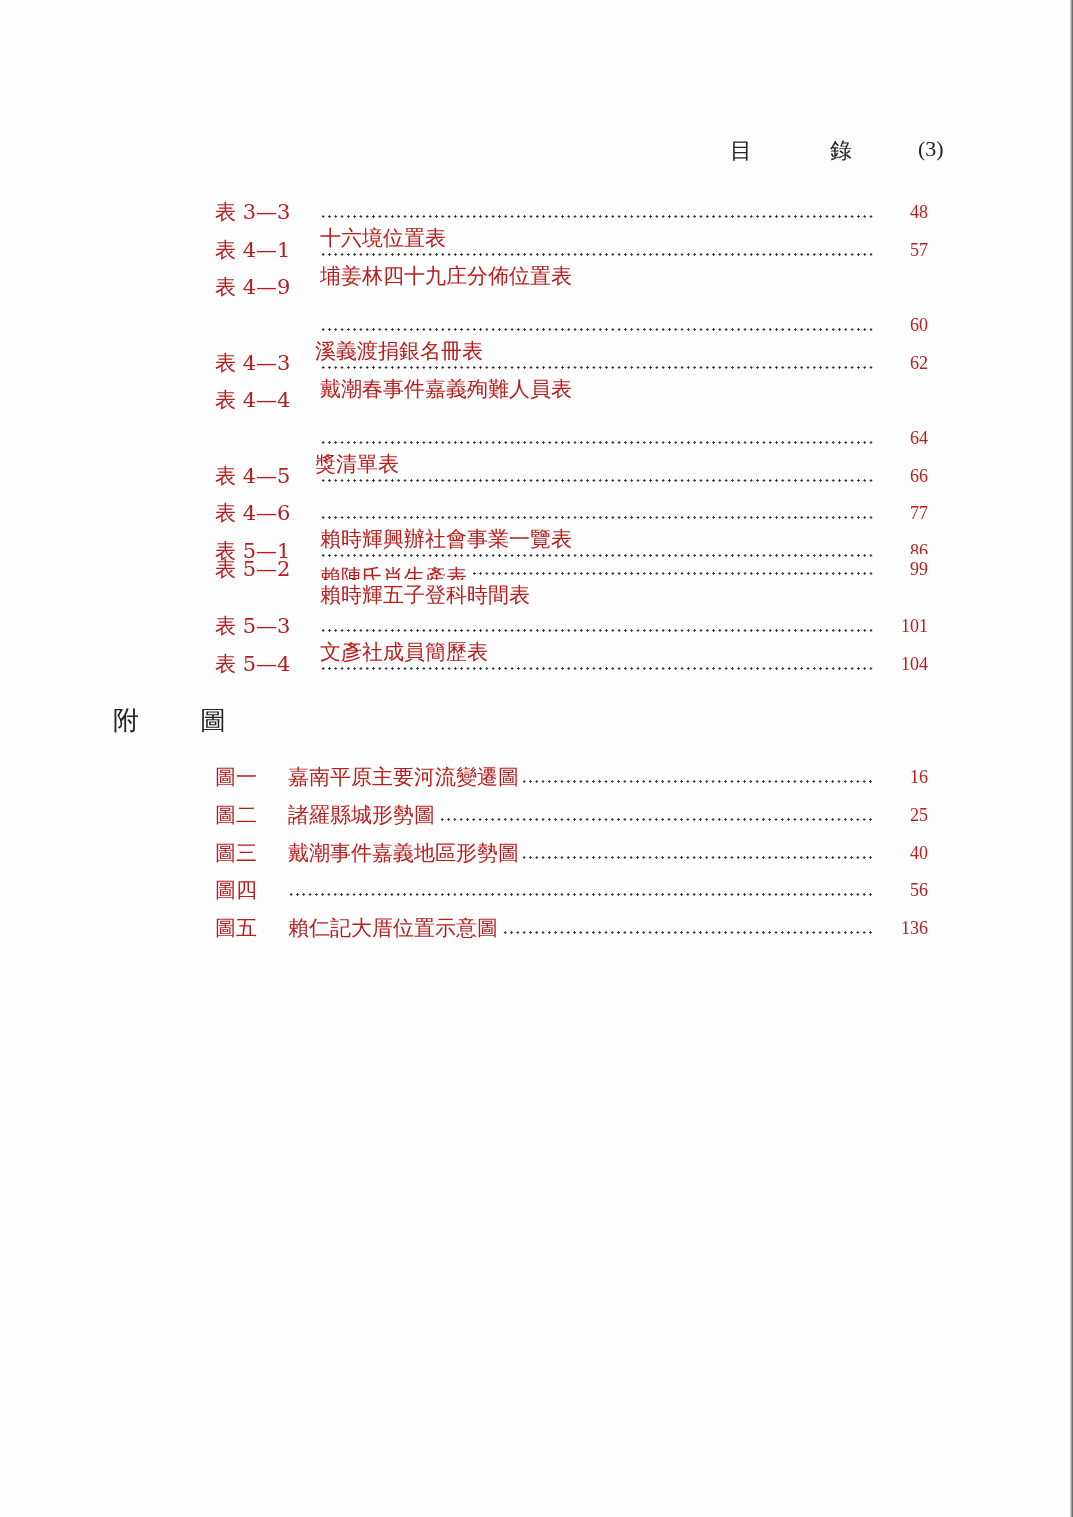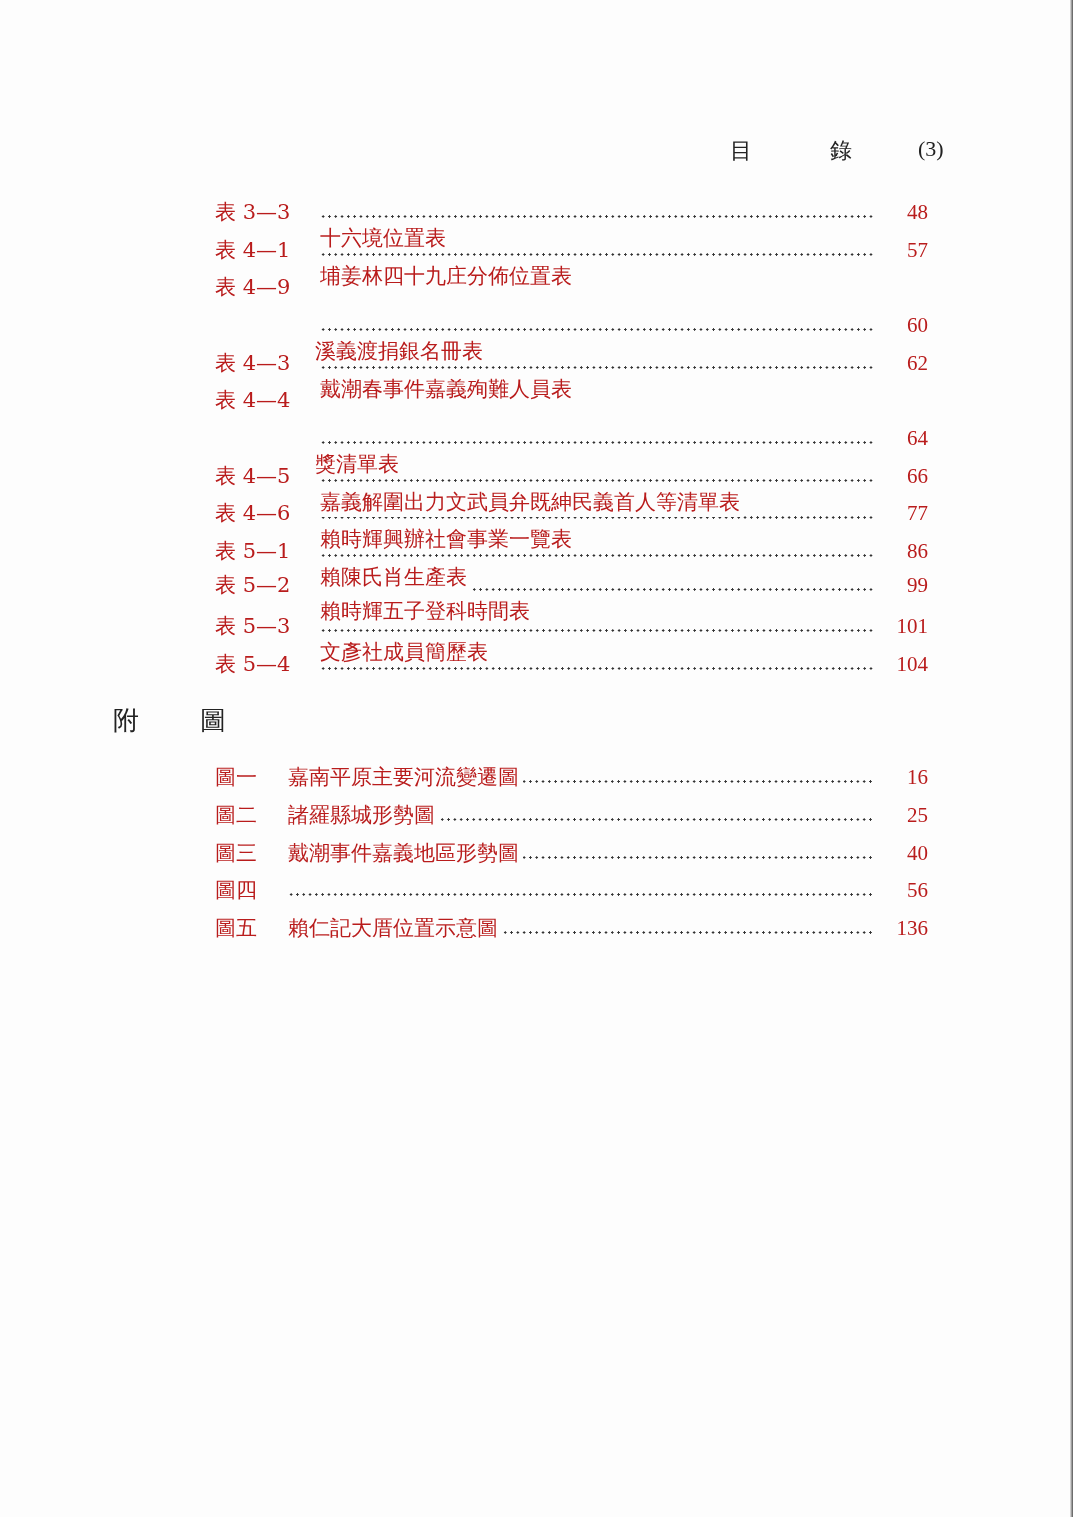--- a/index.html
+++ b/index.html
@@ -28,21 +28,21 @@
   }
   .row .lbl { position: absolute; left: 215px; top: 0; white-space: nowrap; }
   .row .ttl { position: absolute; top: 0; white-space: nowrap; background: #fdfdfd; padding-right: 4px; z-index: 2; }
   .row .dots {
     position: absolute; top: 18px; height: 3px; right: 130px; left: 320px;
     background-image: radial-gradient(circle, #333 1px, transparent 1.2px);
     background-size: 6.3px 3px; background-repeat: repeat-x; z-index: 1;
   }
   .row .pg {
     position: absolute; right: 113px; top: 0; width: 50px; text-align: right;
-    font-family: "Liberation Serif", serif; font-size: 21px;
+    font-family: "Liberation Serif", serif; font-size: 18px;
     background: #fdfdfd; z-index: 2; padding-left: 4px;
   }
   .tbl .ttl { left: 320px; margin-top: 26px; }
   .tbl.cont .ttl { left: 315px; }
   .fig .lbl { left: 215px; }
   .fig .ttl { left: 288px; }
   .fig .dots { left: 288px; }
 
   .section {
     position: absolute; top: 703px; left: 0; width: 400px; height: 36px;
@@ -92,37 +92,36 @@
 <div class="row tbl" style="top:385px">
   <span class="lbl">表 4—4</span>
 </div>
 <div class="row tbl cont" style="top:423px">
   <span class="ttl">獎清單表</span>
   <span class="dots"></span>
   <span class="pg">64</span>
 </div>
 <div class="row tbl" style="top:461px">
   <span class="lbl">表 4—5</span>
-  <span class="ttl">嘉義解圍出力文武員弁既紳民義首人等清單表</span>
   <span class="dots"></span>
   <span class="pg">66</span>
 </div>
 <div class="row tbl" style="top:498px">
   <span class="lbl">表 4—6</span>
   <span class="ttl">賴時輝興辦社會事業一覽表</span>
   <span class="dots"></span>
   <span class="pg">77</span>
 </div>
 <div class="row tbl" style="top:536px">
   <span class="lbl">表 5—1</span>
   <span class="ttl">賴陳氏肖生產表</span>
   <span class="dots"></span>
   <span class="pg">86</span>
 </div>
-<div class="row tbl" style="top:570px">
+<div class="row tbl" style="top:554px">
   <span class="lbl">表 5—2</span>
   <span class="ttl">賴時輝五子登科時間表</span>
   <span class="dots"></span>
   <span class="pg">99</span>
 </div>
 <div class="row tbl" style="top:611px">
   <span class="lbl">表 5—3</span>
   <span class="ttl">文彥社成員簡歷表</span>
   <span class="dots" style="right:160px"></span>
   <span class="pg">101</span>

